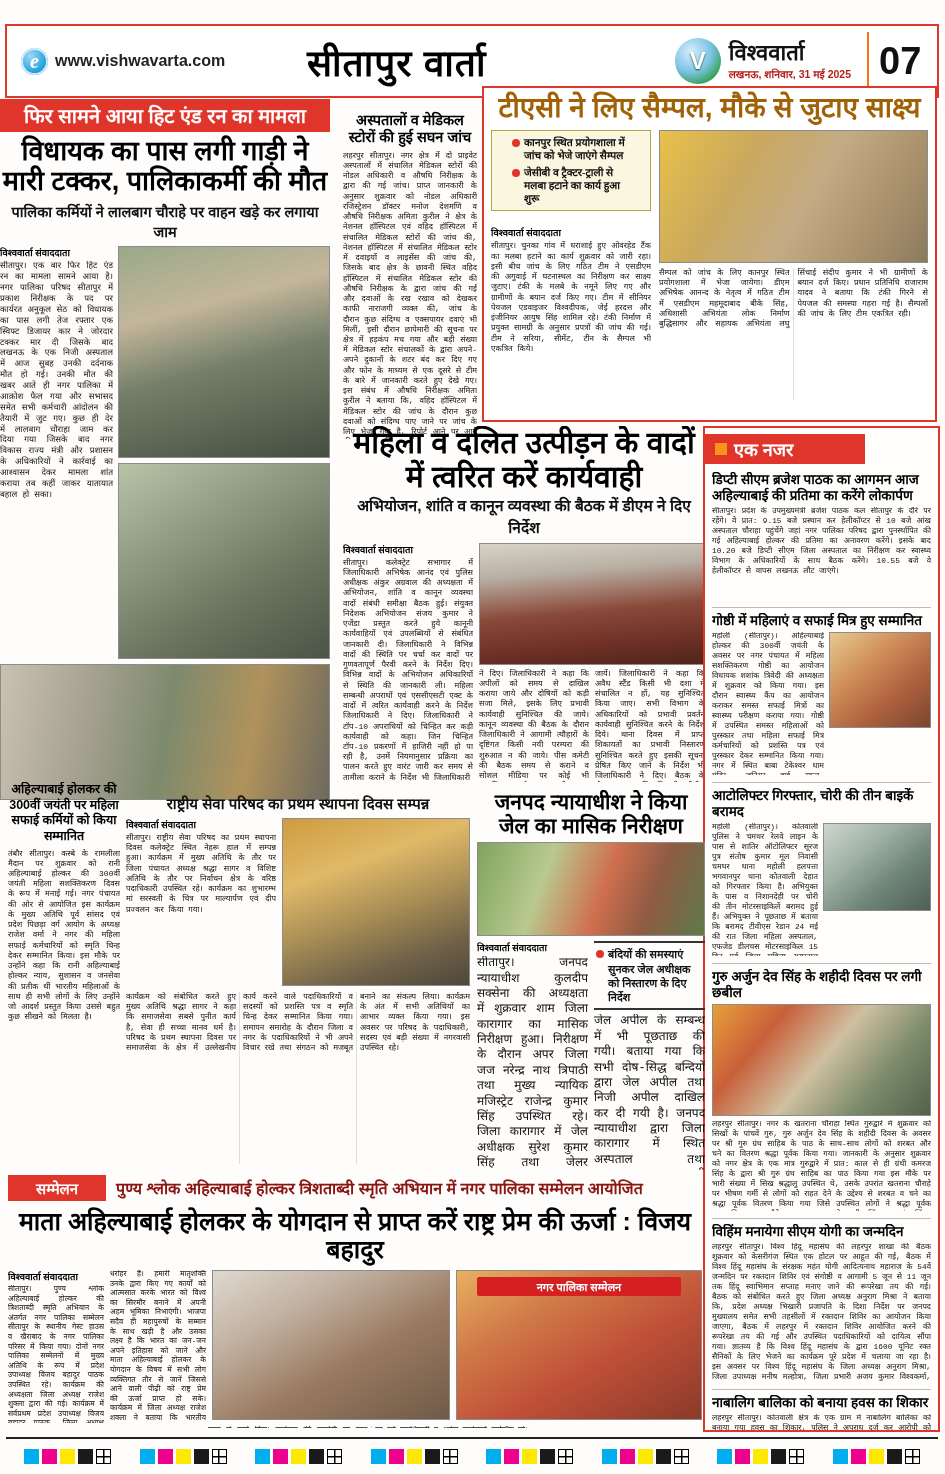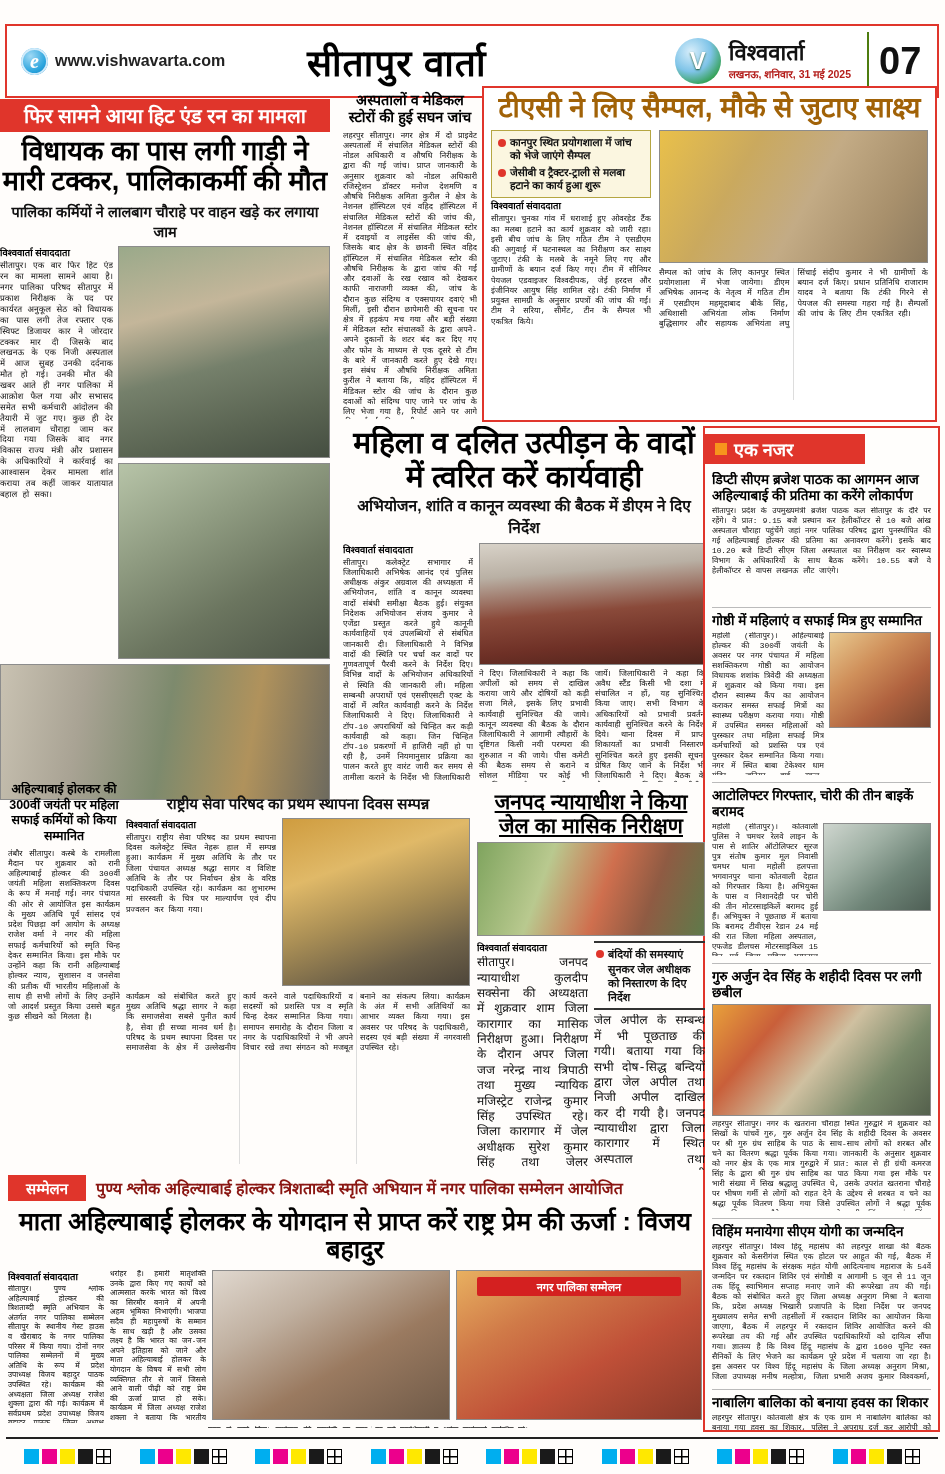--- a/index.html
+++ b/index.html
@@ -11,21 +11,21 @@
   .masthead { position:absolute; left:5px; top:24px; width:934px; height:74px; border:2px solid #e0352b; background:#fff; display:flex; align-items:center; }
   .mh-left { display:flex; align-items:center; gap:7px; padding-left:14px; width:300px; }
   .eicon { width:27px; height:27px; border-radius:50%; background:radial-gradient(circle at 35% 30%, #9fd9f5, #2aa4dd 60%, #1577b6); color:#fff; font:italic bold 20px "Liberation Serif",serif; display:flex; align-items:center; justify-content:center; box-shadow:0 0 0 2px #cfeafa inset; }
   .mh-url { font-weight:bold; font-size:16px; color:#222; }
   .mh-title { flex:1; text-align:left; font-size:37px; font-weight:bold; color:#000; letter-spacing:1px; }
   .mh-right { display:flex; align-items:center; gap:8px; padding-right:8px; }
   .vv-logo { width:46px; height:46px; border-radius:50%; background:radial-gradient(circle at 35% 30%, #d8eefb, #7fc4e8 45%, #2e9e49 80%, #1c6f35); position:relative; flex:none; }
   .vv-logo span { position:absolute; inset:0; display:flex; align-items:center; justify-content:center; color:#fff; font-weight:bold; font-size:24px; text-shadow:0 1px 2px #14532d; }
   .vv-name { font-size:22px; font-weight:bold; color:#111; line-height:1.05; }
   .vv-date { font-size:10.5px; font-weight:bold; color:#b41f1c; margin-top:3px; }
-  .pageno { border-left:2px solid #4d7c0f; height:58px; display:flex; align-items:center; padding-left:10px; margin-left:8px; width:62px; font-size:38px; font-weight:bold; color:#111; }
+  .pageno { border-left:2px solid #f97316; height:58px; display:flex; align-items:center; padding-left:10px; margin-left:8px; width:62px; font-size:38px; font-weight:bold; color:#111; }
 
   
   .byline { font-weight:bold; font-size:9.5px; color:#000; margin-bottom:2px; }
   .bodytext { font-size:8.5px; line-height:1.28; text-align:justify; color:#101010; overflow:hidden;font-family:Liberation Mono, monospace; }
   .photo { border:1px solid #8c8c8c; }
   .ph-crowd1 { background:linear-gradient(165deg,#9aa98a 0%,#c4b69a 30%,#75806b 55%,#5a6452 80%,#454e41 100%); }
   .ph-crowd2 { background:linear-gradient(150deg,#b7c4a8 0%,#8e9a80 35%,#6b755f 65%,#4c5446 100%); }
   .ph-street { background:linear-gradient(100deg,#c9c2b2 0%,#a9a394 25%,#7d8a6d 50%,#b0925c 75%,#6d6a5e 100%); }
   .ph-jcb { background:linear-gradient(120deg,#e9c04a 0%,#caa95e 30%,#c3ab85 55%,#a8906c 80%,#8c7a5e 100%); }
   .ph-meeting { background:linear-gradient(175deg,#d8d2c8 0%,#b9b0a4 25%,#8a4a3a 55%,#6e3026 80%,#50241c 100%); }
@@ -44,30 +44,30 @@
   .artA h2 { font-size:14.5px; text-align:center; font-weight:bold; margin-top:5px; }
   .artA .row { display:flex; gap:5px; margin-top:5px; height:413px; }
   .artA .colL { width:113px; flex:none; }
   .artA .colR { flex:1; display:flex; flex-direction:column; gap:5px; }
   .artA .phTop { height:212px; }
   .artA .phBot { flex:1; }
   .artA .phWide { margin-top:5px; height:136px; }
 
   
   .artB { position:absolute; left:343px; top:92px; width:134px; }
-  .artB h1 { font-size:14.5px; line-height:1.2; text-align:center; color:#000; margin-bottom:4px; }
+  .artB h1 { font-size:14.5px; line-height:1.2; text-align:center; color:#000; margin-bottom:4px;margin-top:20px; }
   .artB .bodytext { height:288px; font-size:8px; }
 
   
   .artC { position:absolute; left:482px; top:86px; width:455px; height:336px; border:2px solid #e0352b; background:#fff; padding:5px 7px; overflow:hidden; }
   .artC h1 { font-size:28px; text-align:center; color:#a16207; line-height:1.1; margin-bottom:6px; }
   .artC .row { display:flex; gap:8px; }
   .artC .colL { width:160px; flex:none; }
   .artC .colR { flex:1; }
-  .bulletbox { border:1.5px solid #b5a642; background:#fbf6e0; padding:5px 6px; margin-bottom:1px; }
+  .bulletbox { border:1.5px solid #b5a642; background:#fbf6e0; padding:5px 20px; margin-bottom:15px;font-family:Liberation Serif, serif; }
   .bullet { display:flex; gap:4px; font-size:10.5px; font-weight:bold; line-height:1.25; margin-bottom:4px; }
   .dot { width:8px; height:8px; border-radius:50%; background:#e0352b; flex:none; margin-top:3px; }
   .artC .phJcb { height:133px; margin-bottom:5px; }
   .twocol { column-count:2; column-gap:8px; column-rule:1px solid #ddd; }
 
   
   .artD { position:absolute; left:343px; top:426px; width:362px; height:356px; overflow:hidden; }
   .artD h1 { font-size:30px; line-height:1.13; text-align:center; color:#000; }
   .artD h2 { font-size:15.5px; text-align:center; font-weight:bold; }
   .artD .row { display:flex; gap:6px; margin-top:5px; }
@@ -99,31 +99,31 @@
   .artF h1 { font-size:23px; text-align:center; line-height:1.1; color:#000; }
   .artF h2 { font-size:15px; text-align:center; font-weight:bold; margin-top:3px; }
   .artF .row { display:flex; gap:6px; margin-top:5px; }
   .artF .colL { width:150px; flex:none; }
   .artF .colL .bodytext { height:148px; font-size:8px; }
   .artF .phStage { flex:1; height:168px; }
   .artF .threecol { column-count:3; column-gap:7px; column-rule:1px solid #ddd; font-size:8px; margin-top:6px; height:172px; }
 
   
   .artG { position:absolute; left:477px; top:790px; width:228px; height:380px; overflow:hidden; }
-  .artG h1 { font-size:21px; line-height:1.15; text-align:center; color:#000; margin-bottom:4px;text-decoration:underline; }
+  .artG h1 { font-size:21px; line-height:1.15; text-align:center; color:#000; margin-bottom:4px; }
   .artG .phJail { width:100%; height:94px; margin-bottom:5px; }
   .artG .row { display:flex; gap:6px; }
   .artG .col { width:50%; }
   .artG .bodytext { font-size:12px; }
   .jail-bullet { border-top:2px solid #333; border-bottom:2px solid #333; padding:4px 2px; margin-bottom:4px; display:flex; gap:4px; font-size:11px; font-weight:bold; line-height:1.3; }
 
   
   .artH { position:absolute; left:8px; top:1175px; width:694px; height:253px; overflow:hidden; }
   .artH .labelrow { display:flex; align-items:center; gap:10px; }
-  .artH .label { background:#e0352b; color:#fff; font-size:15px; font-weight:bold; padding:3px 18px; flex:none; }
+  .artH .label { background:#e0352b; color:#fff; font-size:15px; font-weight:bold; padding:3px 28px; flex:none; }
   .artH .band { color:#8a1612; font-size:16px; font-weight:bold; }
   .artH h1 { font-size:25px; text-align:center; line-height:1.1; color:#000; margin-top:7px; }
   .artH .row { display:flex; gap:6px; margin-top:7px; height:150px; }
   .artH .tcol { width:96px; flex:none; }
   .artH .tcol .bodytext { font-size:7.5px; height:138px; }
   .artH .ph1 { width:238px; flex:none; }
   .artH .ph2 { flex:1; position:relative; }
   .artH .ph2 .banner { position:absolute; left:8%; top:6px; width:84%; background:#d42020; color:#fff; font-size:11px; font-weight:bold; text-align:center; padding:2px 0; border-radius:2px; }
   .artH .bottomstrip { margin-left:200px; margin-top:6px; column-count:3; column-gap:8px; column-rule:1px solid #ddd; font-size:7.5px; height:34px; }
 

